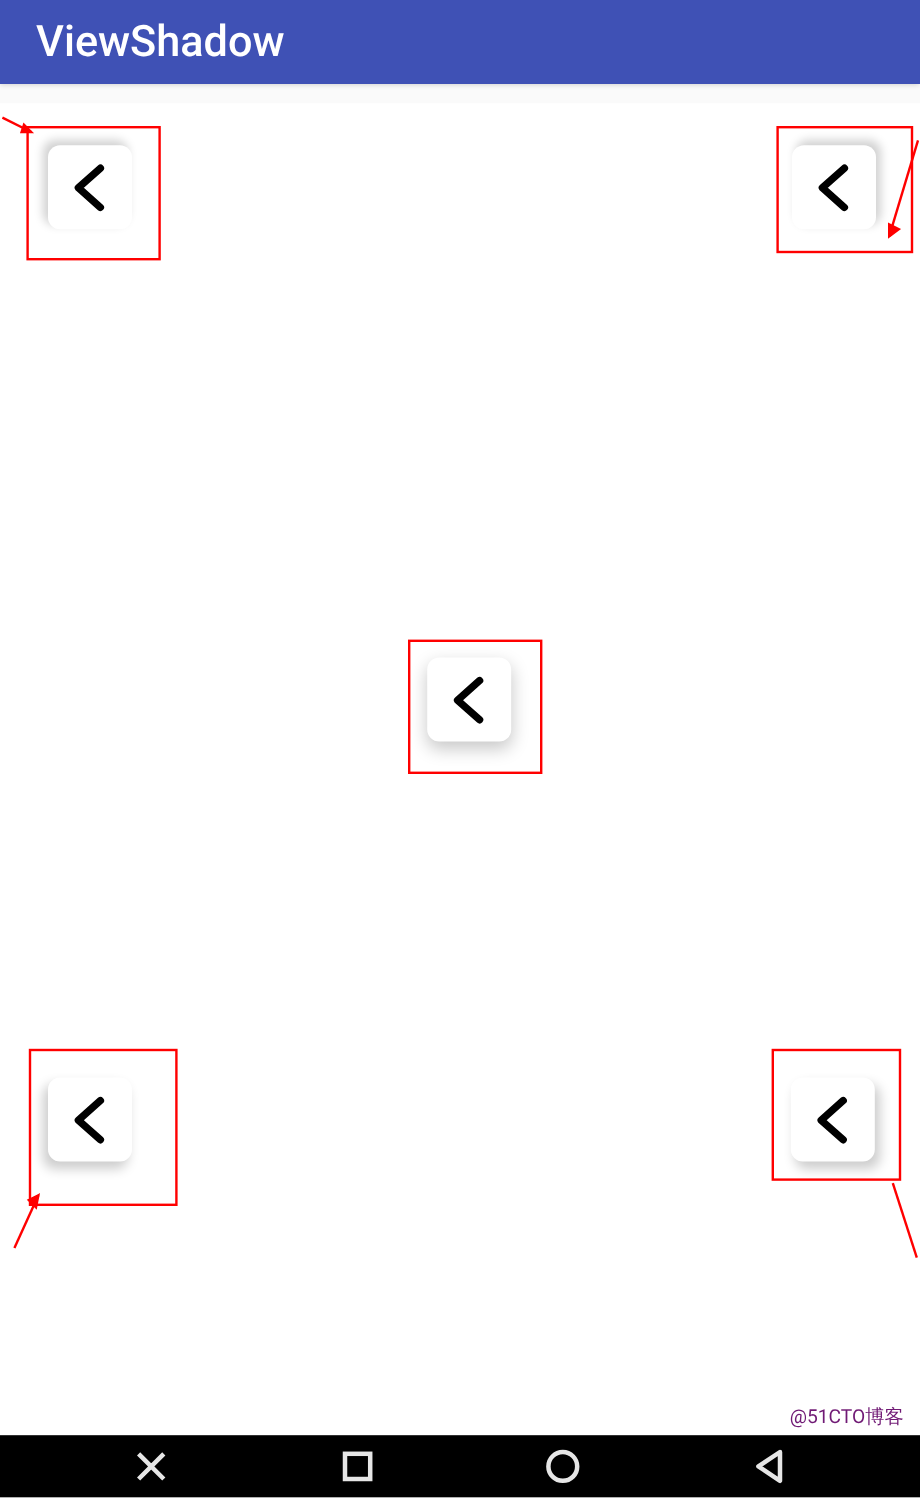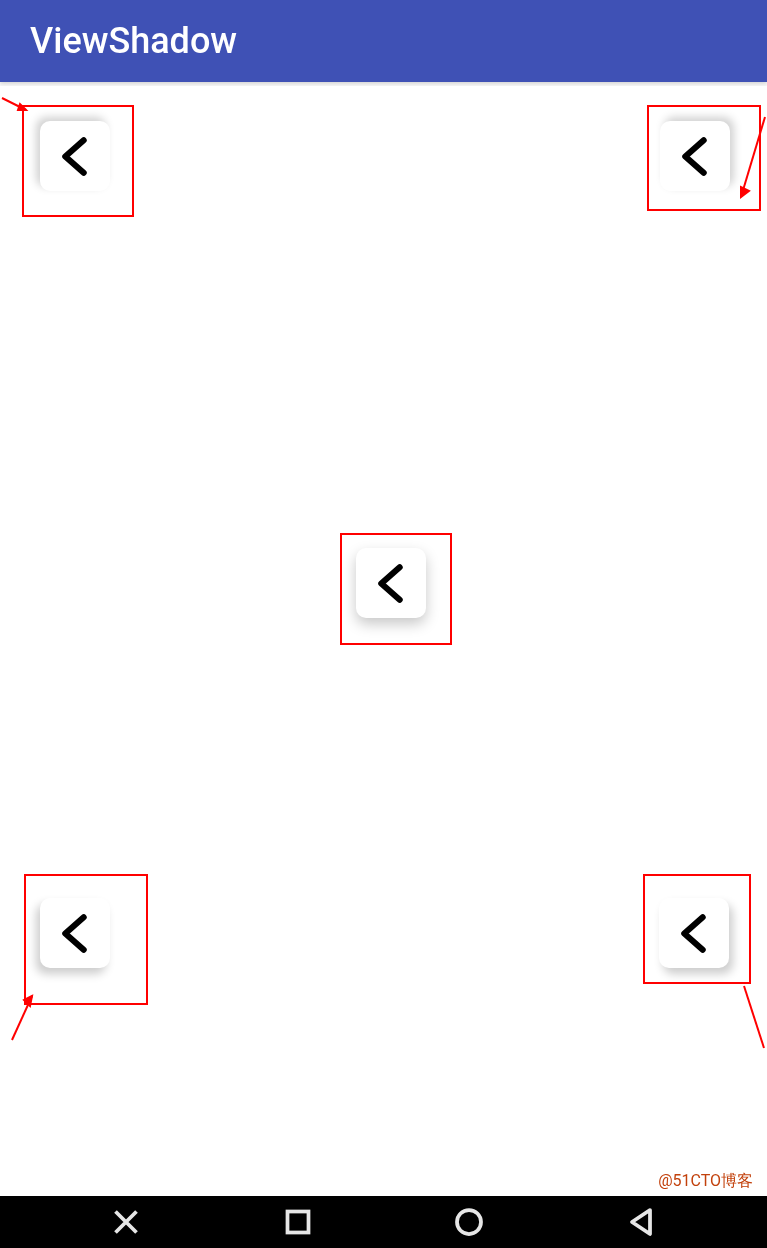--- a/index.html
+++ b/index.html
@@ -12,21 +12,21 @@
       width: 767px;
       height: 1248px;
       background: #fafafa;
       font-family: Roboto, Arial, sans-serif;
       position: relative;
       overflow: hidden;
     }
     
     .app-bar {
       background: #3f51b5;
-      height: 82px;
+      height: 70px;
       display: flex;
       align-items: center;
       padding-left: 30px;
       box-shadow: 0 2px 4px rgba(0,0,0,0.15);
     }
     
     .app-title {
       color: #ffffff;
       font-size: 36px;
       font-weight: 500;
@@ -94,21 +94,21 @@
       width: 36px;
       height: 36px;
       opacity: 0.9;
     }
     
     .watermark {
       position: absolute;
       bottom: 56px;
       right: 14px;
       font-size: 16px;
-      color: #c2410c;
+      color: #701a75;
     }
   </style>
 </head>
 <body>
 
 <div class="app-bar">
   <span class="app-title">ViewShadow</span>
 </div>
 
 <div class="content-area"></div>

